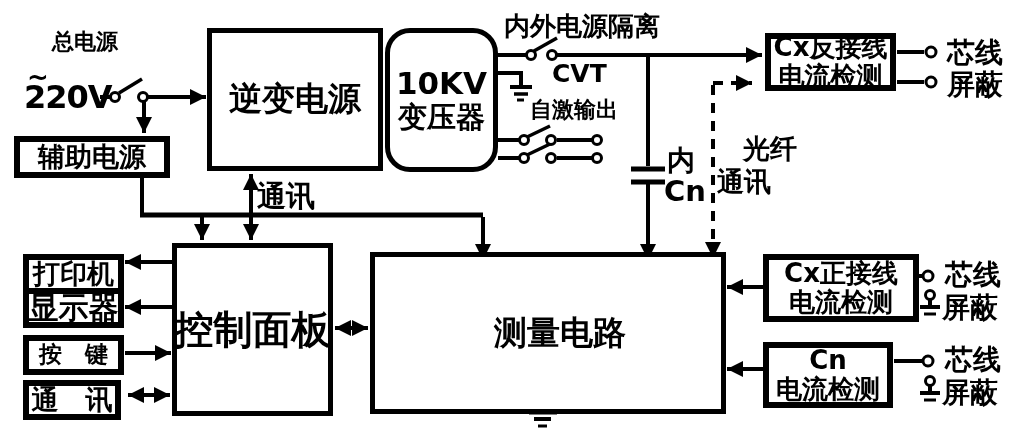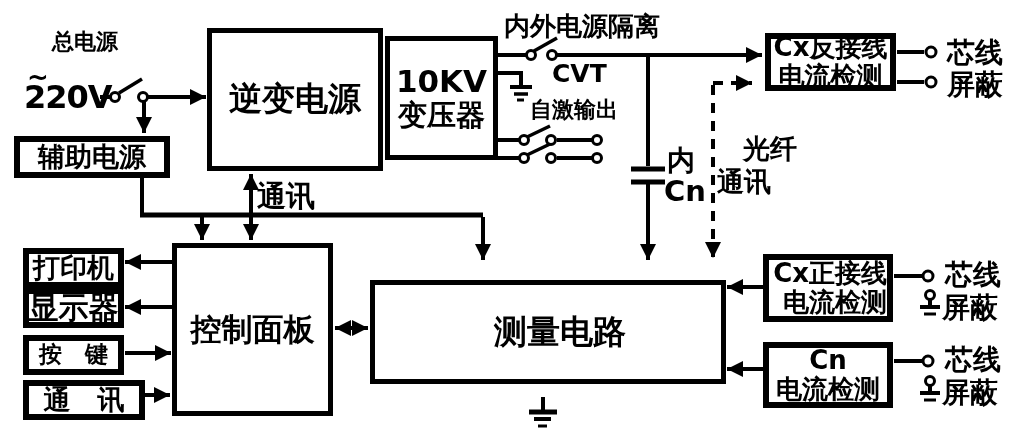--- a/index.html
+++ b/index.html
@@ -5,32 +5,32 @@
   html,body{margin:0;padding:0;background:#fff;}
   #canvas{position:relative;width:1019px;height:448px;background:#ffffff;
     font-family:"DejaVu Sans",sans-serif;color:#000;overflow:hidden;}
   #wires{position:absolute;left:0;top:0;z-index:0;}
   .box{position:absolute;z-index:1;box-sizing:border-box;border:6px solid #000;background:#fff;
     display:flex;flex-direction:column;align-items:center;justify-content:center;
     font-weight:bold;text-align:center;line-height:1.12;white-space:nowrap;}
   .lbl{position:absolute;z-index:1;font-weight:bold;white-space:nowrap;line-height:1;}
   
   #inverter{left:207px;top:28px;width:176px;height:143px;border-width:5px;font-size:33px;}
-  #transformer{left:385px;top:36px;width:113px;height:124px;border-width:5px;font-size:29px;}
+  #transformer{left:385px;top:28px;width:113px;height:144px;border-width:5px;font-size:29px;border-radius:25px;}
   #transformer .l1{font-size:31px;}
-  #panel{left:172px;top:243px;width:161px;height:173px;border-width:5px;font-size:31px;}
-  #measure{left:370px;top:280px;width:356px;height:104px;border-width:5px;font-size:33px;padding-left:24px;}
+  #panel{left:172px;top:243px;width:161px;height:173px;border-width:5px;font-size:39px;}
+  #measure{left:370px;top:252px;width:356px;height:162px;border-width:5px;font-size:33px;padding-left:24px;}
   
   #aux{left:14px;top:136px;width:156px;height:42px;font-size:27px;}
-  #printer{left:23px;top:248px;width:101px;height:40px;font-size:27px;}
+  #printer{left:23px;top:254px;width:101px;height:40px;font-size:27px;}
   #display{left:23px;top:288px;width:101px;height:40px;font-size:30px;}
   #keys{left:23px;top:335px;width:101px;height:40px;font-size:23px;}
-  #commport{left:23px;top:380px;width:122px;height:40px;font-size:27px;}
+  #commport{left:23px;top:380px;width:98px;height:40px;font-size:27px;}
   #cxrev{left:765px;top:33px;width:131px;height:58px;font-size:26px;}
-  #cxpos{left:763px;top:254px;width:130px;height:68px;font-size:26px;align-items:flex-end;}
+  #cxpos{left:763px;top:254px;width:156px;height:68px;font-size:26px;}
   #cndet{left:763px;top:342px;width:130px;height:66px;font-size:26px;}
   
   #l-mainpower{left:52px;top:31px;font-size:22px;}
   #l-tilde{left:27px;top:64px;font-size:26px;}
   #l-voltage{left:24px;top:81px;font-size:32px;letter-spacing:-1px;}
   #l-isolation{left:504px;top:13px;font-size:26px;}
   #l-cvt{left:552px;top:61px;font-size:25px;}
   #l-selfexcite{left:530px;top:99px;font-size:22px;}
   #l-capnei{left:667px;top:147px;font-size:28px;}
   #l-capcn{left:664px;top:177px;font-size:29px;}

